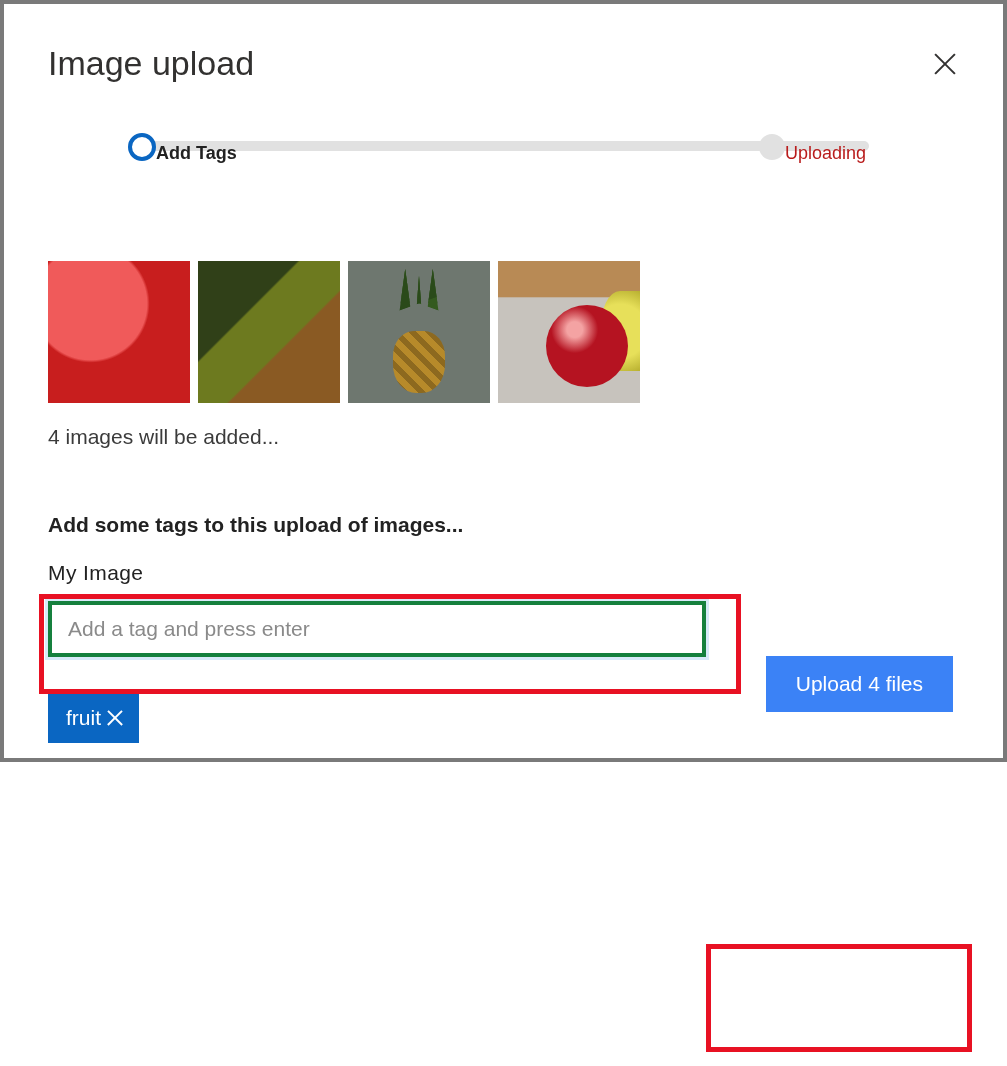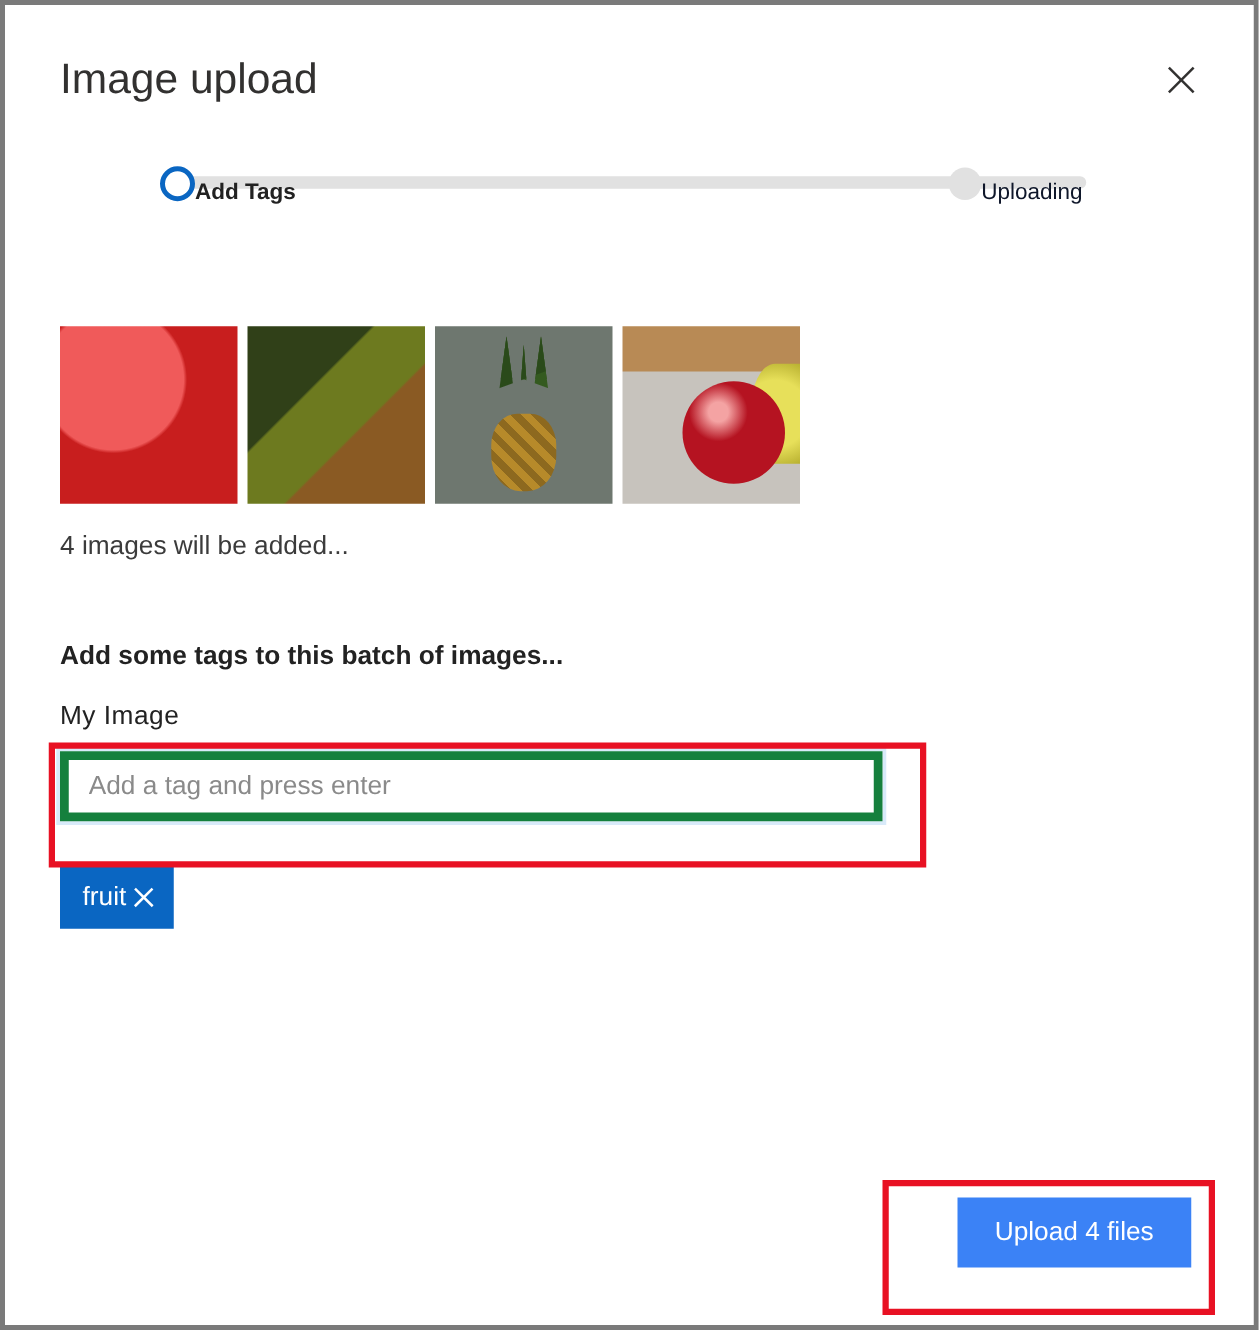--- a/index.html
+++ b/index.html
@@ -3,21 +3,21 @@
 <meta charset="utf-8">
 <style>
   * { box-sizing: border-box; }
   html, body {
     margin: 0; padding: 0;
     width: 1007px; height: 1066px;
     font-family: "Segoe UI", Arial, sans-serif;
     background: #fff;
   }
   .shell {
-    width: 1007px; height: 1064px;
+    width: 1007px; height: 762px;
     background: #fff;
     border: 4px solid #7a7a7a;
     position: relative;
     padding: 40px 44px 40px 44px;
   }
   .header {
     display: flex;
     justify-content: space-between;
     align-items: center;
   }
@@ -68,21 +68,21 @@
     background: #e1e1e1;
   }
   .dot.active {
     width: 28px; height: 28px;
     background: #fff;
     border: 4px solid #0a66c2;
   }
   .step-label {
     margin-top: 14px;
     font-size: 18px;
-    color: #0f172a;
+    color: #b91c1c;
     white-space: nowrap;
   }
   .step-label.active {
     color: #222;
     font-weight: 600;
   }
 
   .thumbs {
     margin-top: 62px;
     display: flex;
@@ -166,21 +166,21 @@
   .hl-input { left: 35px; top: 590px; width: 702px; height: 100px; }
   .hl-btn   { left: 702px; top: 940px; width: 266px; height: 108px; }
 
   .tag-input-wrap {
     margin-top: 16px;
     width: 658px;
   }
   .tag-input {
     width: 100%;
     height: 56px;
-    border: 7px solid #15803d;
+    border: 4px solid #15803d;
     padding: 0 16px;
     font-size: 21px;
     color: #222;
     outline: none;
     box-shadow: 0 0 0 3px rgba(100,170,230,0.25);
   }
   .tag-input::placeholder { color: #8a8a8a; }
 
   .chip-row {
     margin-top: 36px;
@@ -249,21 +249,21 @@
 
   <div class="thumbs">
     <div class="thumb strawberries"></div>
     <div class="thumb pineapple-top"></div>
     <div class="thumb pineapple-full"></div>
     <div class="thumb apple"></div>
   </div>
 
   <div class="count-text">4 images will be added...</div>
 
-  <div class="prompt">Add some tags to this batch of images...</div>
+  <div class="prompt">Add some tags to this upload of images...</div>
   <div class="mytags">My Image</div>
 
   <div class="tag-input-wrap">
     <input class="tag-input" type="text" placeholder="Add a tag and press enter" style="">
   </div>
 
   <div class="chip-row">
     <div class="chip">
       <span>fruit</span>
       <span class="chip-x"></span>

